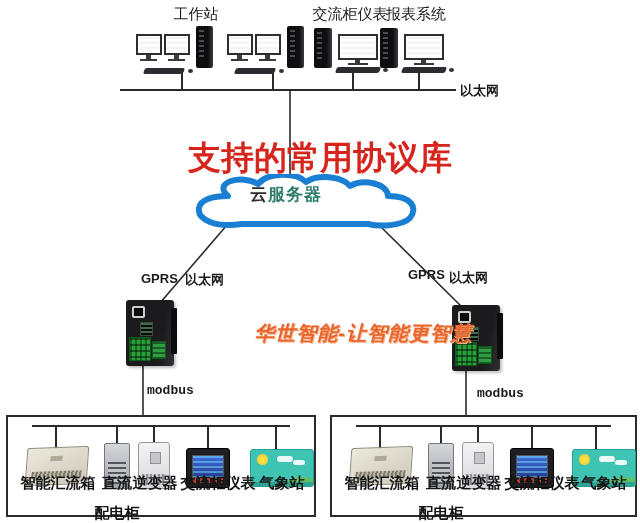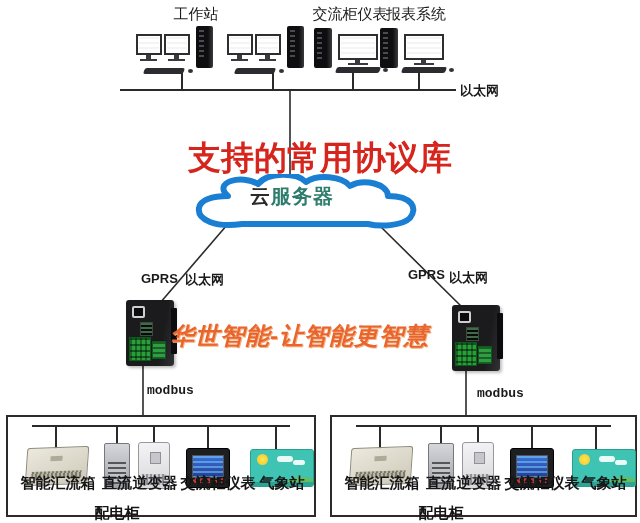--- a/index.html
+++ b/index.html
@@ -20,38 +20,38 @@
   .tower .vent{position:absolute;left:3px;top:4px;width:5px;height:70%;background:repeating-linear-gradient(180deg,#4a4a50 0 2px,transparent 2px 5px);}
   .keyboard{position:absolute;height:6px;background:#2c2c30;border-radius:2px;transform:skewX(-20deg);}
   .mouse{position:absolute;width:5px;height:4px;background:#333;border-radius:50%;}
 
   
   .headline{position:absolute;left:0;width:640px;text-align:center;font-weight:800;color:#d6251c;letter-spacing:0;line-height:1;}
   .headline.l1{top:99px;font-size:34px;}
   .headline.l2{top:141px;font-size:33px;}
 
   
-  .cloud-label{position:absolute;left:250px;top:183px;font-size:20px;font-weight:bold;letter-spacing:1px;}
+  .cloud-label{position:absolute;left:250px;top:183px;font-size:17px;font-weight:bold;letter-spacing:1px;}
   .cloud-label .c1{color:#2b2b2b;} .cloud-label .c2{color:#2e7d6c;}
 
   .net-tag{position:absolute;font-size:13px;font-weight:bold;color:#1a1a1a;}
   .modbus{position:absolute;font-size:13px;font-weight:bold;color:#1a1a1a;font-family:"Liberation Mono","DejaVu Sans Mono",monospace;}
 
   
   .gateway{position:absolute;width:48px;height:66px;background:linear-gradient(100deg,#1b1b1d 0 72%,#323236);border-radius:3px;box-shadow:2px 2px 3px rgba(0,0,0,.25);}
   .gateway .ring{position:absolute;left:6px;top:6px;width:9px;height:8px;border:2px solid #cfcfcf;border-radius:2px;background:#0c0c0c;}
   .gateway .lcd{position:absolute;left:14px;top:22px;width:11px;height:12px;background:#0a0a0a;border:1px solid #3c4a3c;
                 background-image:repeating-linear-gradient(180deg,#3f6b4a 0 2px,transparent 2px 4px);}
   .gateway .term1{position:absolute;left:3px;bottom:5px;width:20px;height:22px;background:#27a03a;border:1px solid #0d5b1a;
                   background-image:repeating-linear-gradient(180deg,rgba(0,0,0,.45) 0 2px,transparent 2px 6px),repeating-linear-gradient(90deg,rgba(0,0,0,.35) 0 2px,transparent 2px 5px);}
   .gateway .term2{position:absolute;left:26px;bottom:7px;width:12px;height:16px;background:#2f9d42;border:1px solid #0d5b1a;
                   background-image:repeating-linear-gradient(180deg,rgba(0,0,0,.4) 0 2px,transparent 2px 5px);}
   .gateway .fin{position:absolute;right:-3px;top:8px;width:6px;height:46px;background:#0c0c0e;border-radius:1px;}
 
-  .slogan{position:absolute;left:170px;top:320px;width:302px;text-align:left;font-size:24px;font-weight:bold;font-style:italic;
+  .slogan{position:absolute;left:170px;top:320px;width:302px;text-align:right;font-size:20px;font-weight:bold;font-style:italic;
           color:#e8662e;text-shadow:1px 1px 0 #f6b183;letter-spacing:1px;white-space:nowrap;}
 
   
   .bbox{position:absolute;top:415px;height:102px;border:2px solid #2b2b2b;background:#fff;box-sizing:border-box;}
   .bbus{position:absolute;top:8px;left:24px;right:24px;height:2px;background:#2a2a2a;}
   .bdrop{position:absolute;top:9px;width:2px;height:28px;background:#2a2a2a;}
   .blabel{position:absolute;top:57px;text-align:center;font-size:15px;font-weight:bold;color:#151515;white-space:nowrap;}
   .blabel.row2{top:87px;}
 
   .dev{position:absolute;box-sizing:border-box;}

